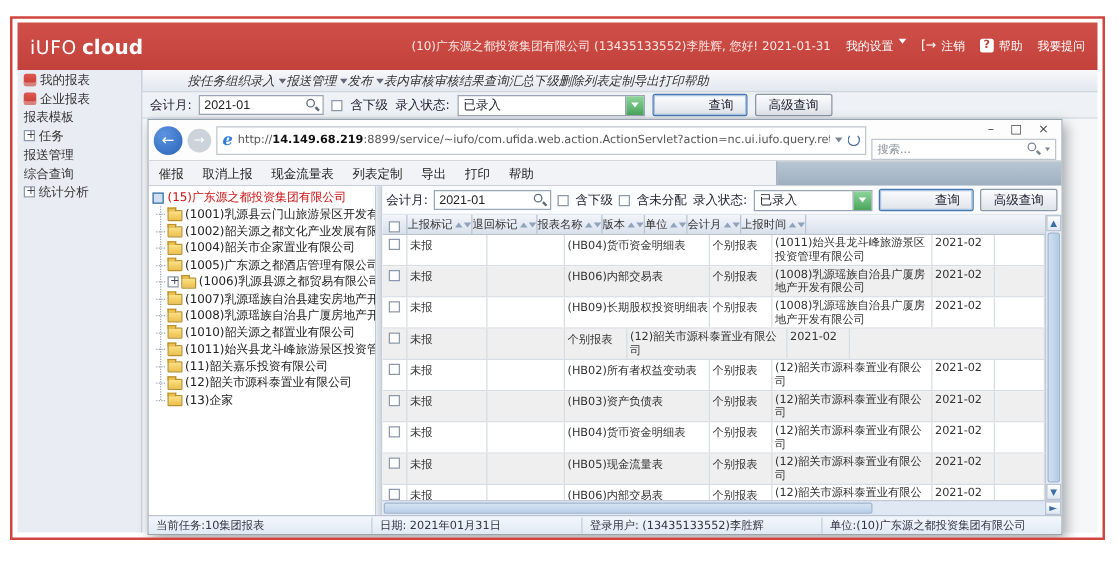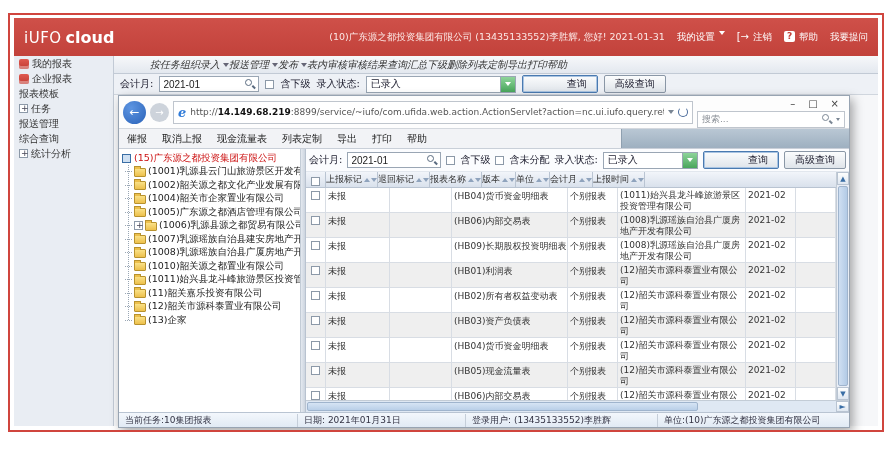--- a/index.html
+++ b/index.html
@@ -604,21 +604,20 @@
                   <span class="gc w-c6">2021-02</span>
                   <span class="gc w-c7"></span>
                 </div>
 
                 <div class="grow">
                   <span class="gc w-cb">
                     <span class="cbx"></span>
                   </span>
                   <span class="gc w-c1">未报</span>
                   <span class="gc w-c2"></span>
-                  <span class="gc w-c3">(HB01)利润表</span>
                   <span class="gc w-c4">个别报表</span>
                   <span class="gc w-c5">(12)韶关市源科泰置业有限公司</span>
                   <span class="gc w-c6">2021-02</span>
                   <span class="gc w-c7"></span>
                 </div>
 
                 <div class="grow">
                   <span class="gc w-cb">
                     <span class="cbx"></span>
                   </span>

